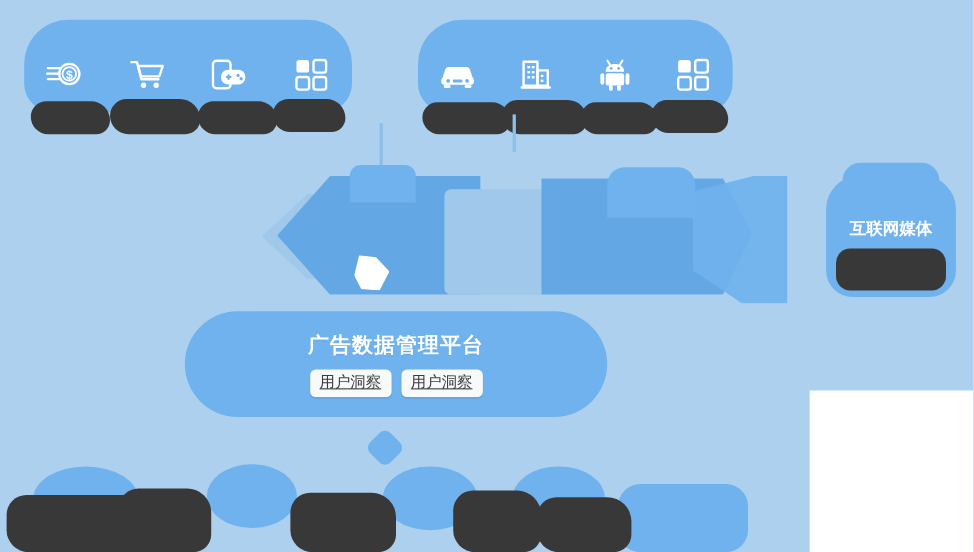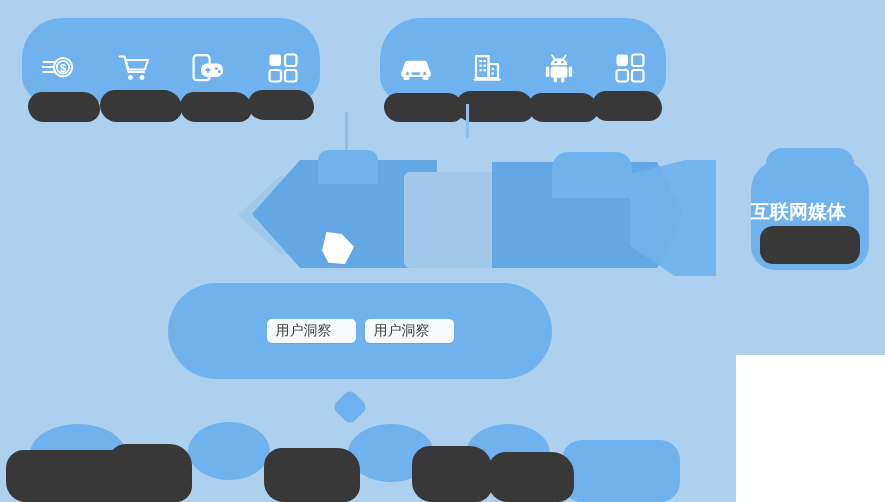--- a/index.html
+++ b/index.html
@@ -108,38 +108,40 @@
   }
   #platform-actions {
     display: flex;
     gap: 9px;
   }
   .pill {
     background: #f7f9fb;
     color: #3c3c3c;
     font-size: 14px;
     border-radius: 5px;
-    padding: 3px 24px 4px 9px;
+    padding: 3px 9px 4px 9px;
     line-height: 1.25;
     white-space: nowrap;
     box-shadow: 0 1px 1px rgba(0,0,0,0.07);
+    text-decoration: underline;
   }
 
   
   #media-box {
     position: absolute;
     background: #6fb2ee;
     border-radius: 30px 30px 24px 24px;
   }
   #media-label {
     position: absolute;
     left: 0;
     right: 0;
+    text-align: center;
     color: #ffffff;
-    font-size: 19px;
+    font-size: 15px;
     font-weight: bold;
   }
 
   
   .bot-bubble {
     position: absolute;
     background: #6fb2ee;
     border-radius: 50%;
   }
   .bot-rect {
@@ -305,20 +307,21 @@
   <div class="rhombus" style="left:630px; top:160px; width:86px; height:116px;
               clip-path: polygon(0% 12%, 64% 0%, 100% 0%, 100% 100%, 52% 100%, 0% 74%);
               opacity:0.92;"></div>
 
   <div id="media-box" style="left:751px; top:160px; width:118px; height:110px;"></div>
   <div class="rhombus" style="left:766px; top:148px; width:88px; height:28px; border-radius:16px 16px 0 0;"></div>
   <div id="media-label" style="left:751px; top:199px; width:118px;">互联网媒体</div>
   <div class="redact r2" style="left:760px; top:226px; width:100px; height:38px;"></div>
 
   <div id="platform" style="left:168px; top:283px; width:384px; height:96px;">
+    <div id="platform-title">广告数据管理平台</div>
     <div id="platform-actions">
       <div class="pill">用户洞察</div>
       <div class="pill">用户洞察</div>
     </div>
   </div>
 
   <div class="diamond" style="left:337px; top:394px; width:26px; height:26px;"></div>
 
   <div class="bot-bubble" style="left:30px;  top:424px; width:96px; height:60px;"></div>
   <div class="bot-bubble" style="left:188px; top:422px; width:82px; height:58px;"></div>

